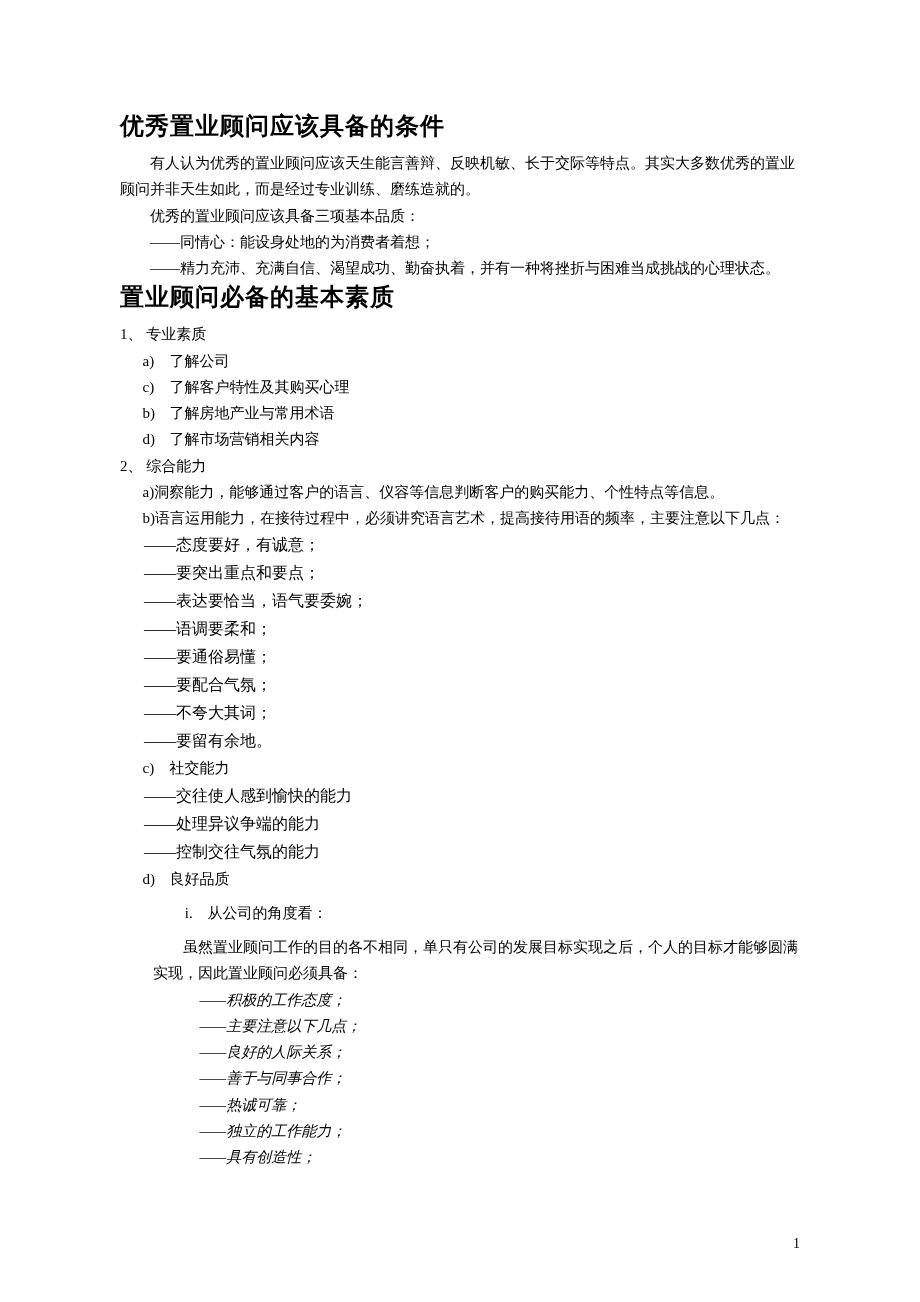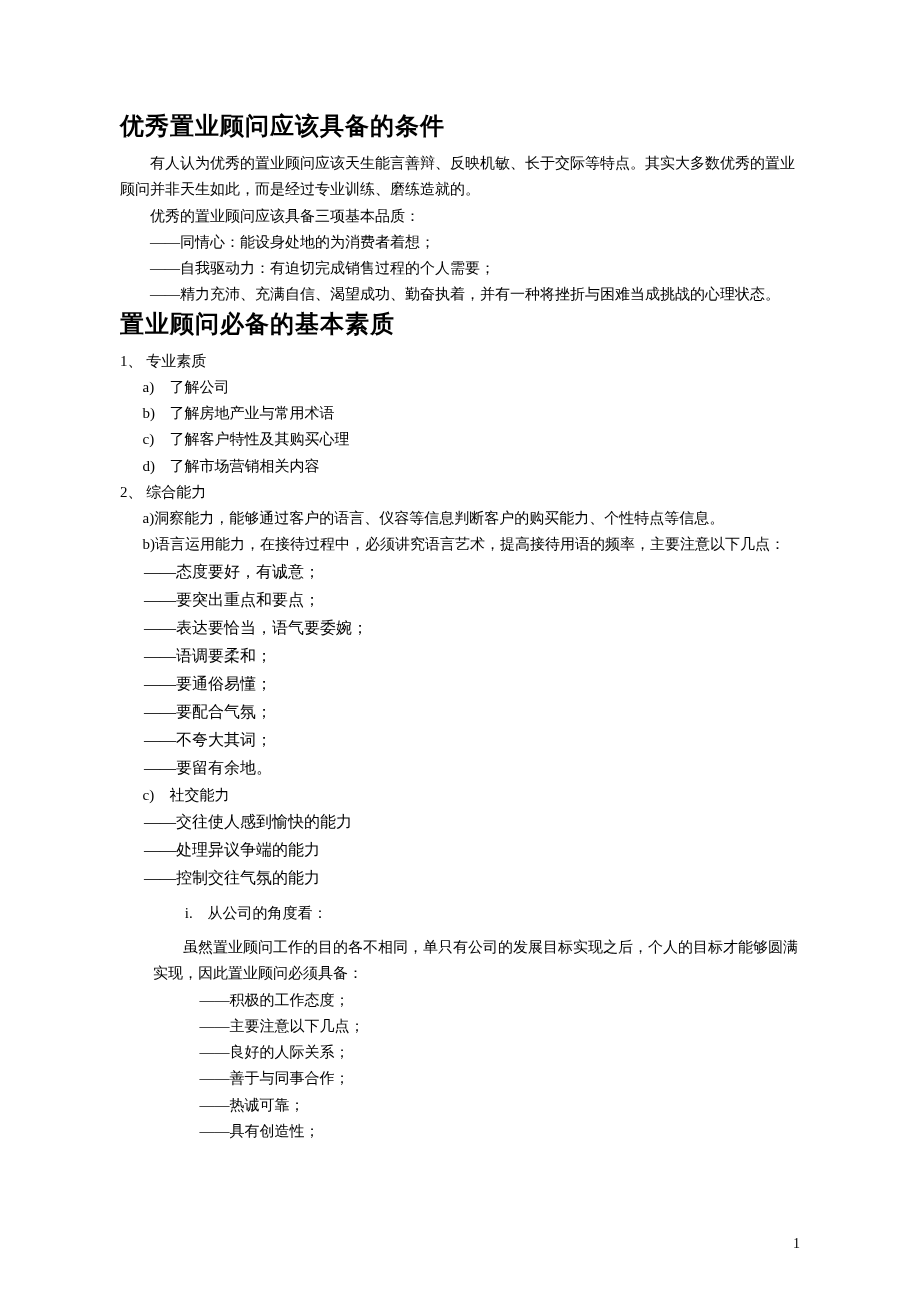--- a/index.html
+++ b/index.html
@@ -78,47 +78,47 @@
     line-height: 1.75;
     margin: 0;
     padding-left: 2.2em;
     text-indent: 2em;
   }
   .deep-dash {
     font-size: 15px;
     line-height: 1.75;
     margin: 0;
     padding-left: 5.3em;
+    font-style: italic;
   }
   .pagenum {
     position: absolute;
     bottom: 50px;
     right: 120px;
     font-size: 14px;
   }
 </style>
 </head>
 <body>
 
 <div class="page">
 
   <div class="h1">优秀置业顾问应该具备的条件</div>
 
   <p class="para">有人认为优秀的置业顾问应该天生能言善辩、反映机敏、长于交际等特点。其实大多数优秀的置业顾问并非天生如此，而是经过专业训练、磨练造就的。</p>
   <p class="para">优秀的置业顾问应该具备三项基本品质：</p>
   <p class="para">——同情心：能设身处地的为消费者着想；</p>
-  <p class="para">——自我驱动力：有迫切完成销售过程的个人需要；</p>
   <p class="para">——精力充沛、充满自信、渴望成功、勤奋执着，并有一种将挫折与困难当成挑战的心理状态。</p>
 
   <div class="h1">置业顾问必备的基本素质</div>
 
   <p class="num-item">1、 专业素质</p>
   <p class="sub-a"><span class="lbl">a)</span><span>了解公司</span></p>
+  <p class="sub-a"><span class="lbl">c)</span><span>了解客户特性及其购买心理</span></p>
   <p class="sub-a"><span class="lbl">b)</span><span>了解房地产业与常用术语</span></p>
-  <p class="sub-a"><span class="lbl">c)</span><span>了解客户特性及其购买心理</span></p>
   <p class="sub-a"><span class="lbl">d)</span><span>了解市场营销相关内容</span></p>
 
   <p class="num-item">2、 综合能力</p>
 
   <div class="sub-a-wrap">
     <span class="first"><span class="lbl">a)</span><span>洞察能力，能够通过客户的语言、仪容等信息判断客户的购买能力、个性特点等信息。</span></span>
   </div>
   <div class="sub-a-wrap">
     <span class="first"><span class="lbl">b)</span><span>语言运用能力，在接待过程中，必须讲究语言艺术，提高接待用语的频率，主要注意以下几点：</span></span>
   </div>
@@ -130,26 +130,28 @@
   <p class="dash">——要通俗易懂；</p>
   <p class="dash">——要配合气氛；</p>
   <p class="dash">——不夸大其词；</p>
   <p class="dash">——要留有余地。</p>
 
   <p class="sub-a"><span class="lbl">c)</span><span>社交能力</span></p>
   <p class="dash">——交往使人感到愉快的能力</p>
   <p class="dash">——处理异议争端的能力</p>
   <p class="dash">——控制交往气氛的能力</p>
 
+  <p class="sub-a"><span class="lbl">d)</span><span>良好品质</span></p>
 
   <p class="sub-i"><span class="ilbl">i.</span><span>从公司的角度看：</span></p>
 
   <p class="deep-para">虽然置业顾问工作的目的各不相同，单只有公司的发展目标实现之后，个人的目标才能够圆满实现，因此置业顾问必须具备：</p>
 
   <p class="deep-dash">——积极的工作态度；</p>
   <p class="deep-dash">——主要注意以下几点；</p>
   <p class="deep-dash">——良好的人际关系；</p>
   <p class="deep-dash">——善于与同事合作；</p>
   <p class="deep-dash">——热诚可靠；</p>
+  <p class="deep-dash">——独立的工作能力；</p>
   <p class="deep-dash">——具有创造性；</p>
 
   <div class="pagenum">1</div>
 </div>
 
 </body></html>

